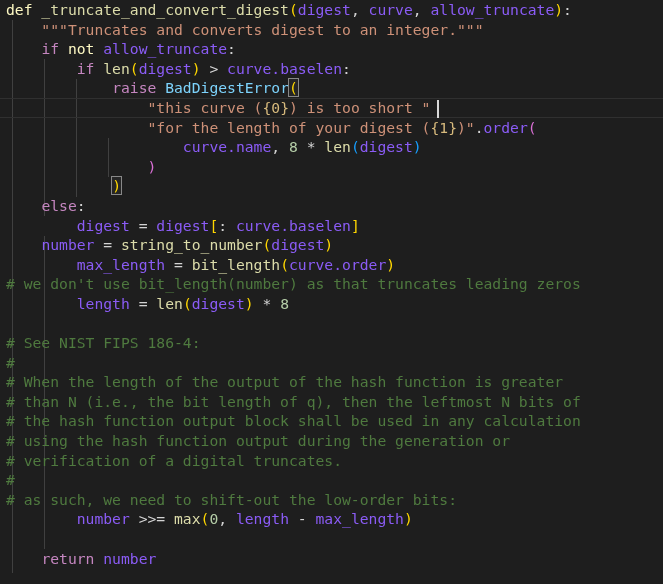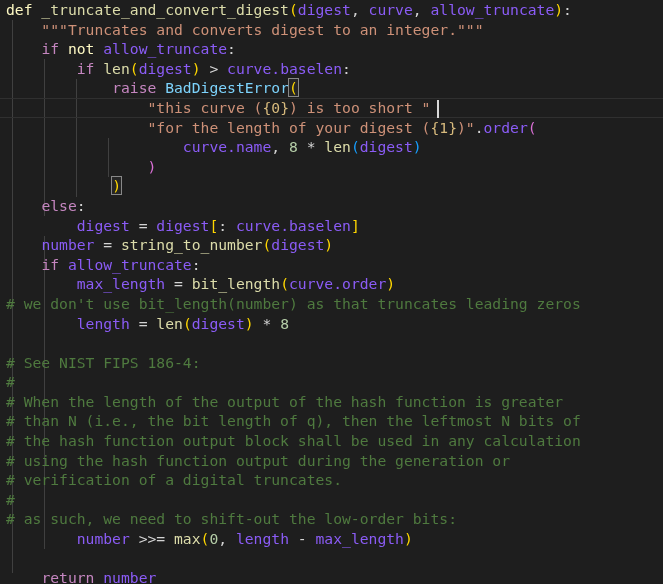--- a/index.html
+++ b/index.html
@@ -123,21 +123,20 @@
     <div class="line"><span>                </span><span class="p2">)</span></div>
 
     <div class="line"><span>            </span><span class="p1 bmatch">)</span></div>
 
     <div class="line"><span>    </span><span class="kw">else</span><span class="punc">:</span></div>
 
     <div class="line"><span>        </span><span class="var">digest</span><span class="op"> = </span><span class="var">digest</span><span class="p1">[</span><span class="punc">: </span><span class="var">curve.baselen</span><span class="p1">]</span></div>
 
     <div class="line"><span>    </span><span class="var">number</span><span class="op"> = </span><span class="fn">string_to_number</span><span class="p1">(</span><span class="var">digest</span><span class="p1">)</span></div>
 
-    <div class="line"><span>    </span><span class="kw">if</span><span class="var"> allow_truncate</span><span class="punc">:</span></div>
 
     <div class="line"><span>        </span><span class="var">max_length</span><span class="op"> = </span><span class="fn">bit_length</span><span class="p1">(</span><span class="var">curve.order</span><span class="p1">)</span></div>
 
     <div class="line"><span class="cmt"># we don't use bit_length(number) as that truncates leading zeros</span></div>
 
     <div class="line"><span>        </span><span class="var">length</span><span class="op"> = </span><span class="fn">len</span><span class="p1">(</span><span class="var">digest</span><span class="p1">)</span><span class="op"> * </span><span class="num">8</span></div>
 
     <div class="line"></div>
 
     <div class="line"><span class="cmt"># See NIST FIPS 186-4:</span></div>

